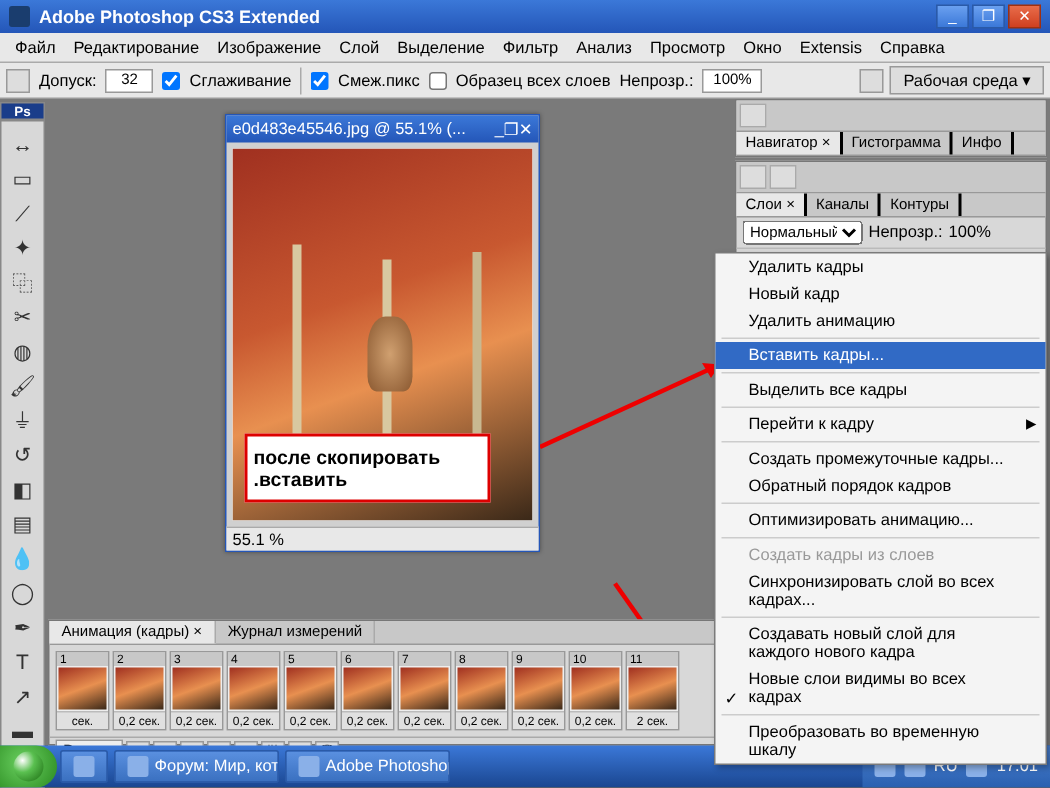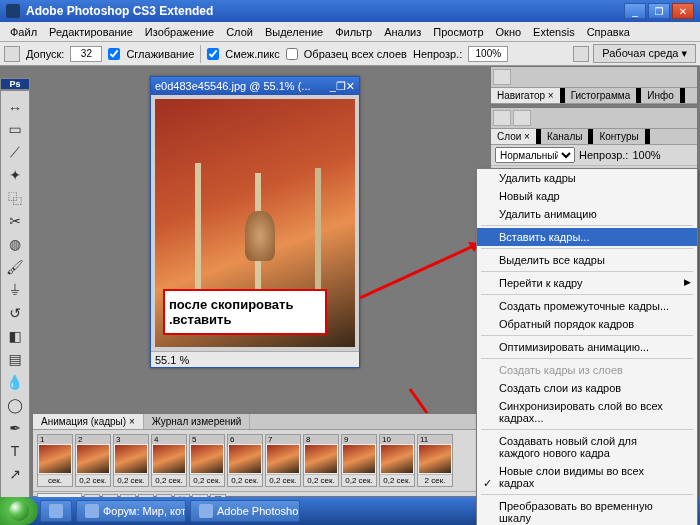--- a/index.html
+++ b/index.html
@@ -18,21 +18,21 @@
 .optionsbar { height: 24px; background: #e8e8e8; border-bottom: 1px solid #999; display: flex; align-items: center; padding: 0 4px; gap: 6px; font-size: 10px; }
 .optionsbar .icon-sm { width: 16px; height: 16px; background: #ddd; border: 1px solid #999; }
 .optionsbar input[type=text] { width: 32px; height: 16px; border: 1px solid #999; text-align: center; font-size: 10px; }
 .optionsbar input[type=checkbox] { width: 12px; height: 12px; }
 .optionsbar .divider { width: 1px; height: 18px; background: #aaa; }
 .optionsbar .workspace { margin-left: auto; display:flex; align-items:center; gap:4px; }
 .optionsbar .workspace .btn { padding: 2px 8px; border: 1px solid #999; background: #ddd; }
 
 .workspace-area { position: absolute; top: 66px; left: 0; right: 0; bottom: 28px; background: #7a7a7a; }
 
-.leftpanels { position: absolute; left: 0; top: 12px; width: 30px; height: 100%; display: flex; flex-direction: column; }
+.leftpanels { position: absolute; left: 0; top: 2px; width: 30px; height: 100%; display: flex; flex-direction: column; }
 .tooltab { height: 20px; background: #b8b8b8; border: 1px solid #888; display: flex; align-items: center; justify-content: center; font-size: 9px; }
 .toolbox { flex: 1; background: #d8d8d8; border: 1px solid #888; display: flex; flex-direction: column; align-items: center; padding-top: 4px; gap: 1px; }
 .tool { width: 22px; height: 22px; border: 1px solid transparent; display: flex; align-items: center; justify-content: center; cursor: pointer; font-size: 14px; color: #333; }
 
 .docwindow { position: absolute; left: 150px; top: 10px; width: 210px; height: 292px; background: #d0d0d0; border: 1px solid #2456b8; box-shadow: 0 0 3px rgba(0,0,0,.4); }
 .doctitle { height: 18px; background: linear-gradient(#3b78d8,#2456b8); color: #fff; display: flex; align-items: center; padding: 0 4px; font-size: 10px; }
 .doctitle span:first-child { flex: 1; overflow: hidden; white-space: nowrap; }
 .doccanvas { position: relative; background: #fff; margin: 4px; height: 248px; overflow: hidden; }
 .imgfill { position:absolute; inset:0; background: linear-gradient(160deg,#a03020 0%,#c85830 40%,#e89050 60%,#3a2818 100%); }
 .imgfill::before { content:""; position:absolute; left:50%; top:30%; width:6px; height:60%; background:#d8c8a0; box-shadow: -60px -10px 0 #d8c8a0, 60px -5px 0 #c8b890; }
@@ -43,21 +43,21 @@
 .arrow { position: absolute; pointer-events: none; }
 .arrow.a1 { left: 360px; top: 172px; width: 130px; height: 70px; }
 .arrow.a2 { left: 400px; top: 318px; width: 80px; height: 100px; }
 .arrow svg { width: 100%; height: 100%; }
 
 .rightpanels { position: absolute; right: 2px; top: 0; width: 208px; display: flex; flex-direction: column; gap: 2px; }
 .panel { background: #d8d8d8; border: 1px solid #777; }
 .panel .iconrow { display:flex; gap:2px; padding:2px; background:#c8c8c8; border-bottom:1px solid #999; }
 .panel .iconrow .pi { width:18px; height:16px; background:#ddd; border:1px solid #aaa; }
 .panel .tabs { display: flex; background: #c8c8c8; border-bottom: 1px solid #999; }
-.panel .tab { padding: 2px 6px; font-size: 10px; border-right: 5px solid #000000; cursor: pointer; }
+.panel .tab { padding: 2px 6px; font-size: 10px; border-right: 2px solid #000000; cursor: pointer; }
 .panel .tab.active { background: #e8e8e8; }
 .layerspanel .row { display: flex; align-items: center; padding: 2px 4px; gap: 4px; font-size: 10px; border-bottom: 1px solid #bbb; }
 .layerspanel select { font-size: 10px; height: 16px; text-align: right; }
 
 .contextmenu { position: absolute; left: 476px; top: 102px; width: 222px; background: #f4f4f4; border: 1px solid #7a7a7a; box-shadow: 2px 2px 4px rgba(0,0,0,.3); z-index: 100; }
 .contextmenu .mi { padding: 3px 18px 3px 22px; font-size: 11px; cursor: pointer; position: relative; }
 .contextmenu .mi.hl { background: #316ac5; color: #fff; }
 .contextmenu .mi.disabled { color: #999; cursor: default; }
 .contextmenu .sep { height: 1px; background: #ccc; margin: 2px 4px; }
 .contextmenu .mi .arrow-r { position: absolute; right: 6px; font-size: 9px; }
@@ -254,21 +254,20 @@
       <div class="mi">Выделить все кадры</div>
       <div class="sep"></div>
       <div class="mi">Перейти к кадру<span class="arrow-r">▶</span></div>
       <div class="sep"></div>
       <div class="mi">Создать промежуточные кадры...</div>
       <div class="mi">Обратный порядок кадров</div>
       <div class="sep"></div>
       <div class="mi">Оптимизировать анимацию...</div>
       <div class="sep"></div>
       <div class="mi disabled">Создать кадры из слоев</div>
-      <div class="mi">Создать слои из кадров</div>
       <div class="mi">Синхронизировать слой во всех кадрах...</div>
       <div class="sep"></div>
       <div class="mi">Создавать новый слой для каждого нового кадра</div>
       <div class="mi">Новые слои видимы во всех кадрах<span class="check">✓</span></div>
       <div class="sep"></div>
       <div class="mi">Преобразовать во временную шкалу</div>
     </div>
 
   <div class="animpanel">
     <div class="tabs">

